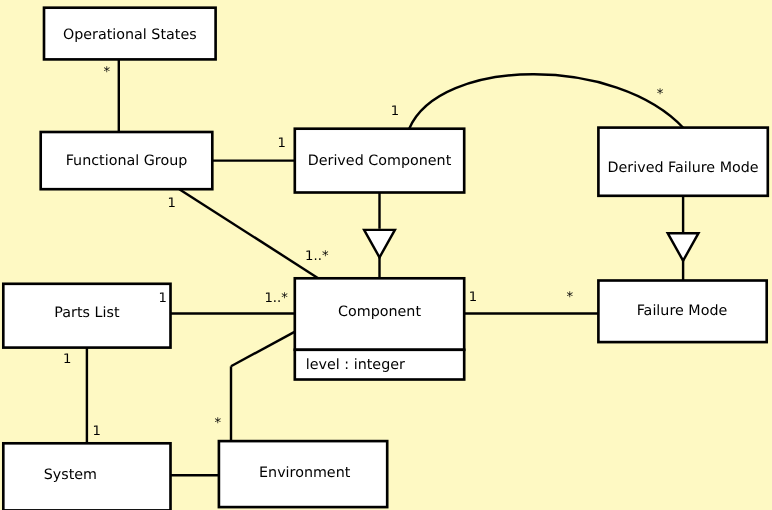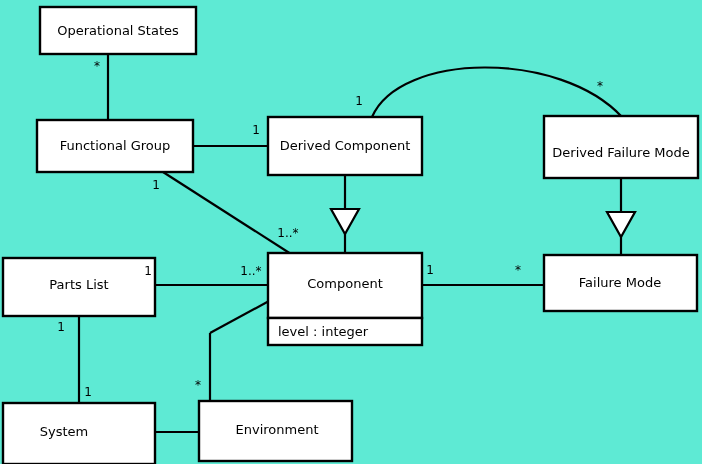--- a/index.html
+++ b/index.html
@@ -7,21 +7,21 @@
     padding: 0;
     background: #ffffff;
   }
   body {
     font-family: "DejaVu Sans", sans-serif;
   }
   #diagram-root {
     position: relative;
     width: 702px;
     height: 464px;
-    background: #5eead4;
+    background: #fef9c3;
     overflow: hidden;
   }
   #uml-svg {
     position: absolute;
     left: 0;
     top: 0;
     width: 702px;
     height: 464px;
   }
   .cls-box {

